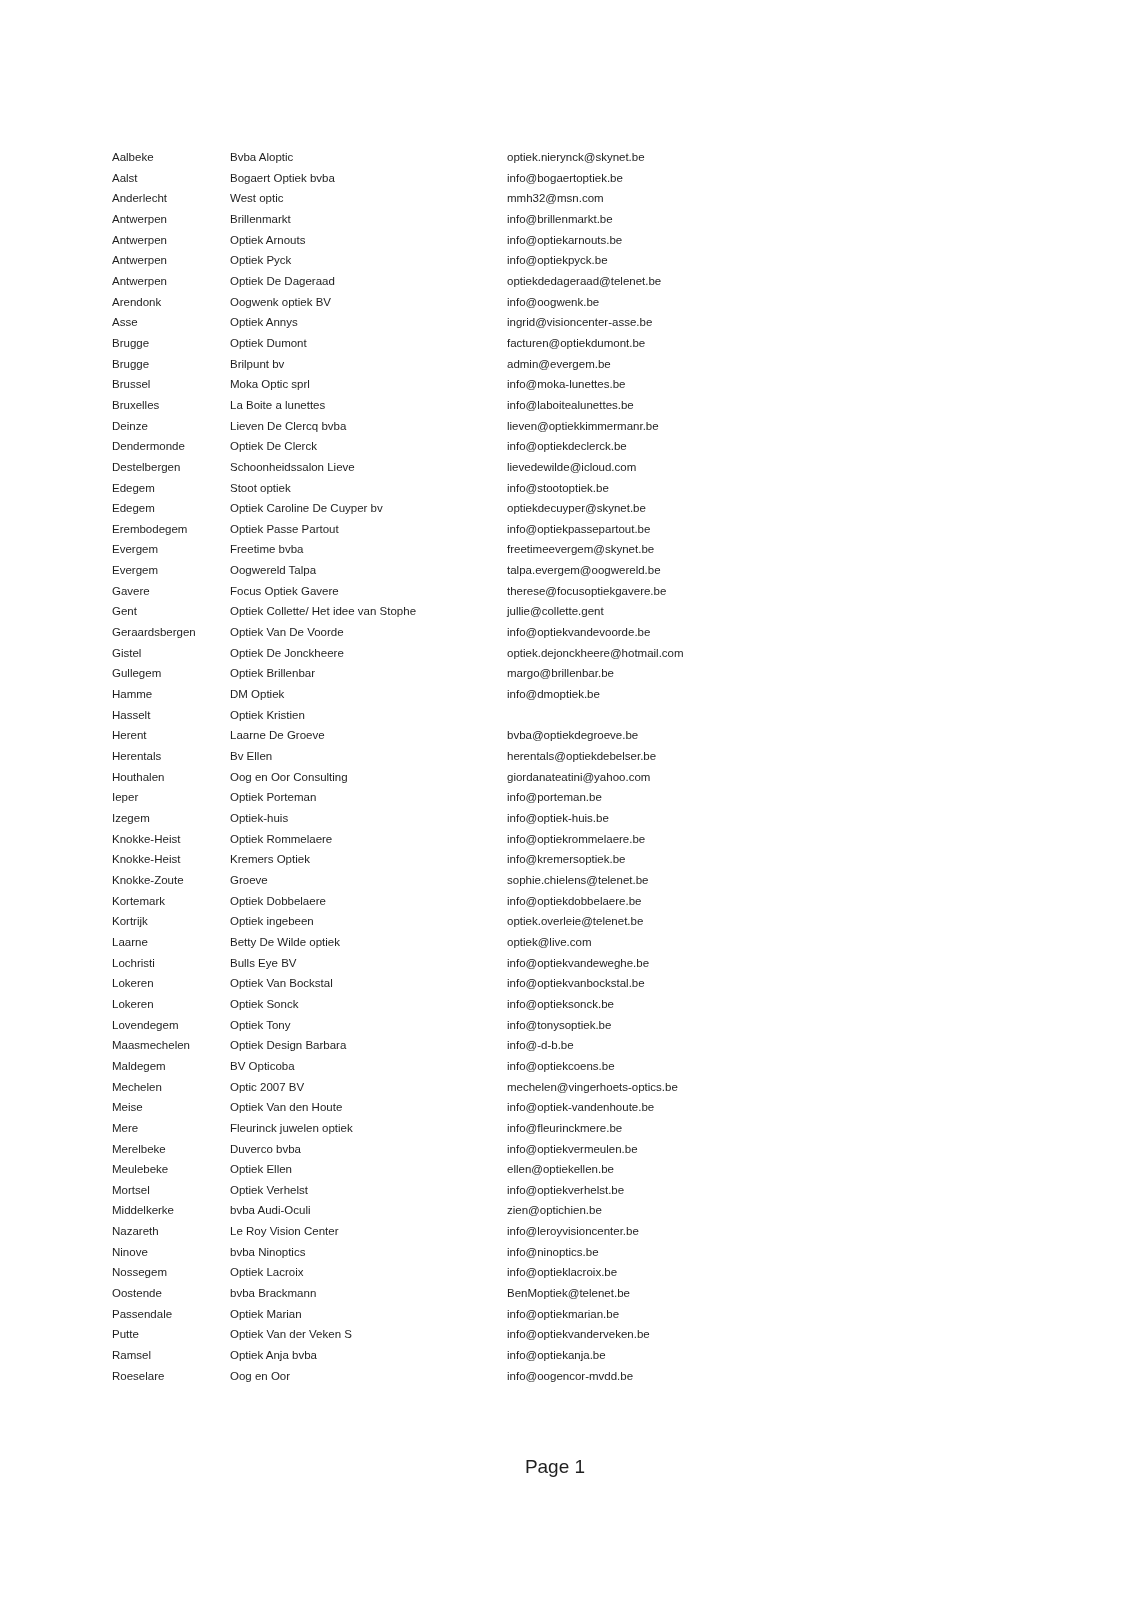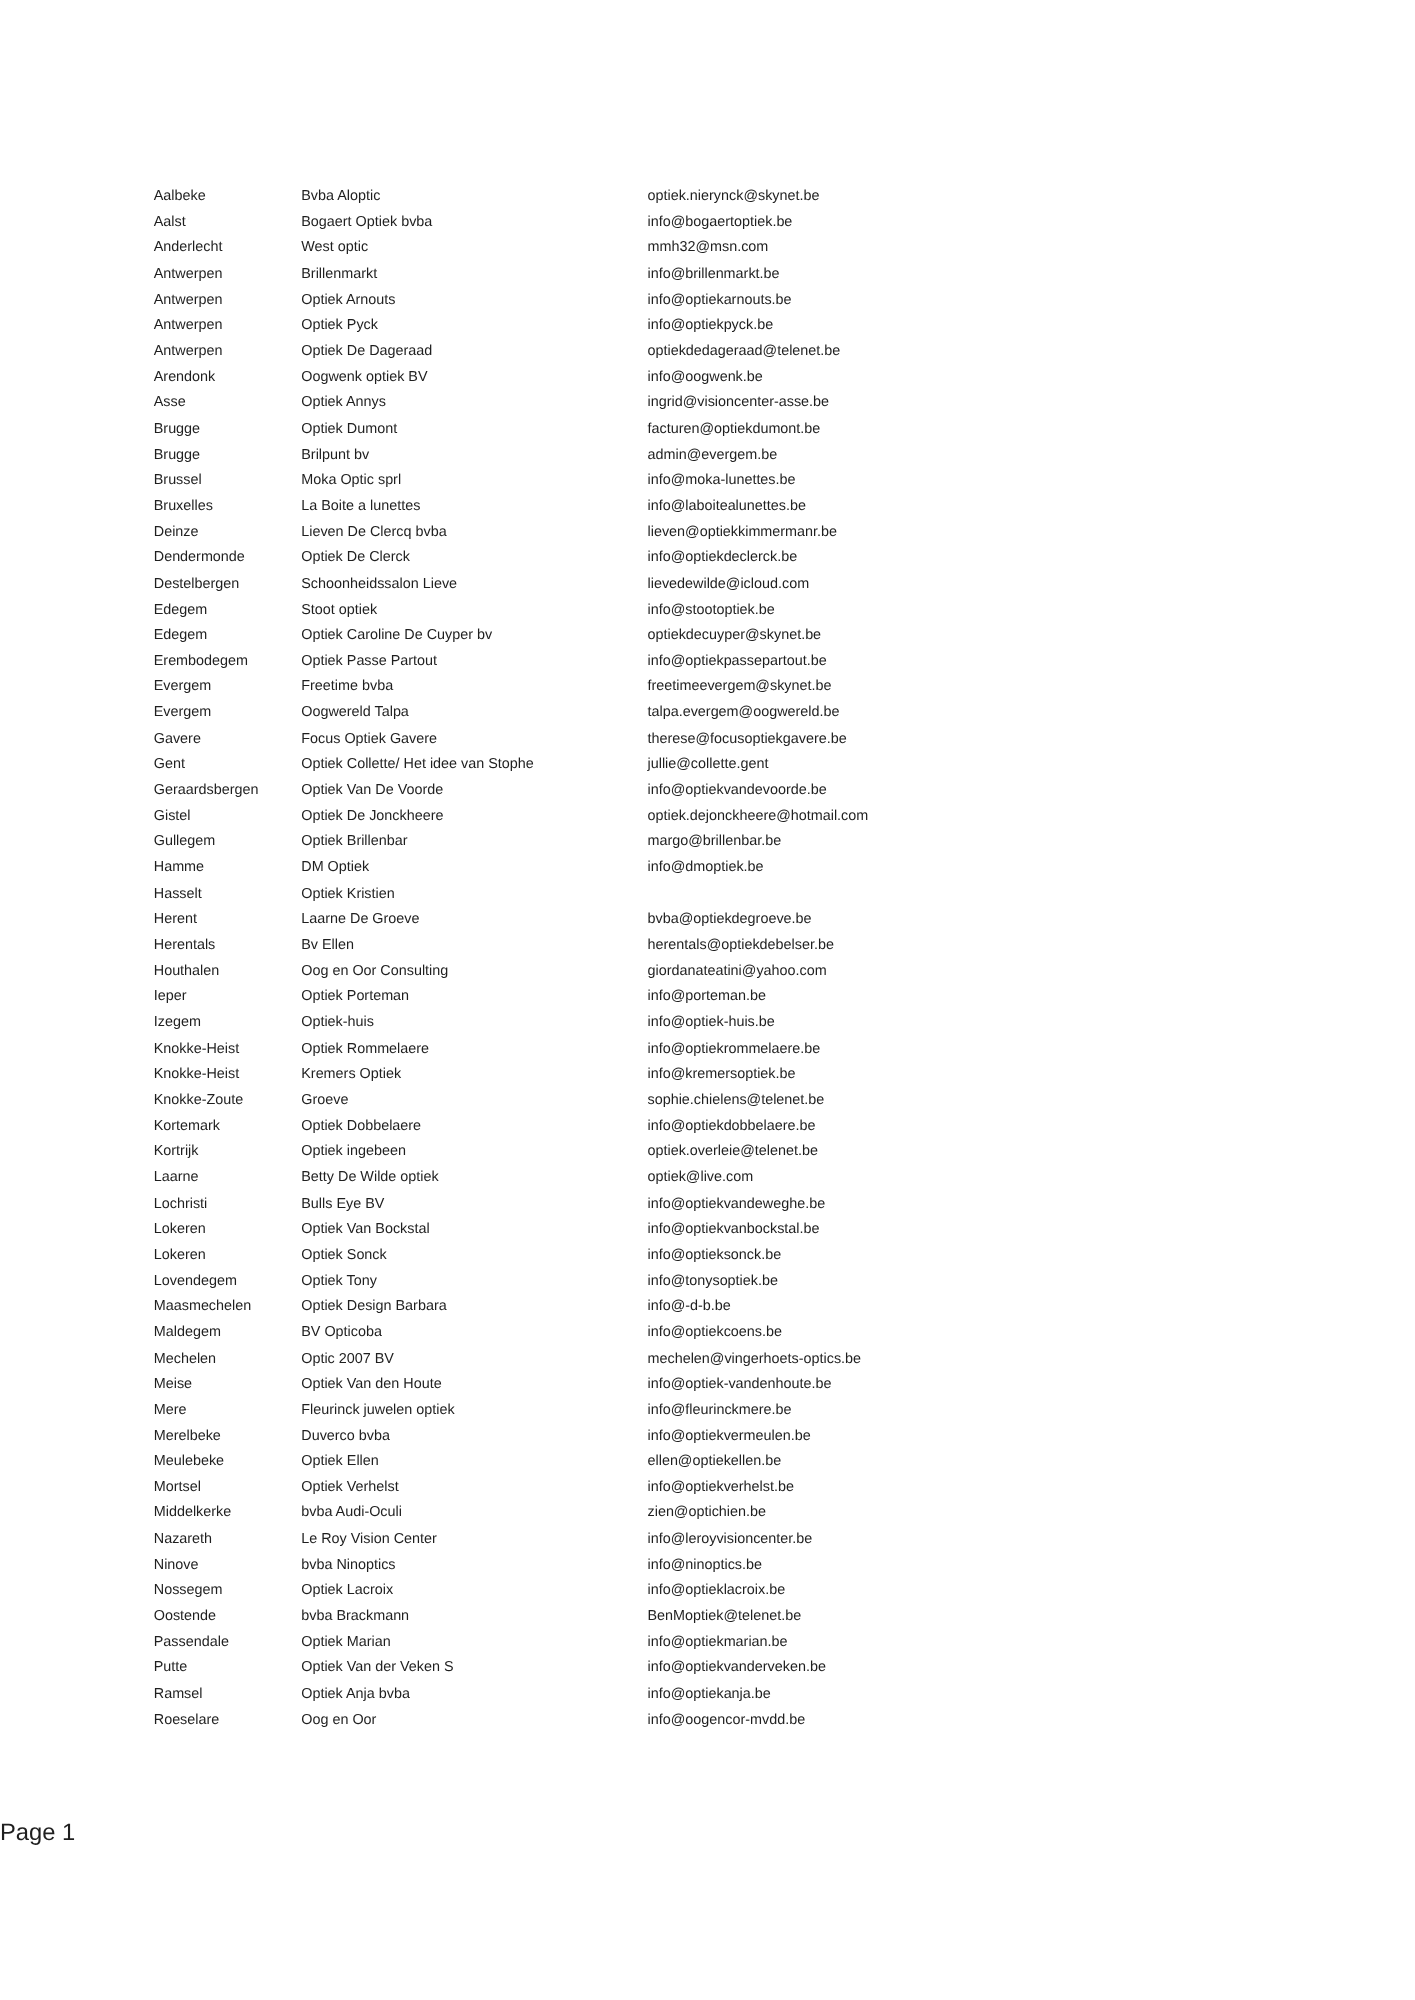--- a/index.html
+++ b/index.html
@@ -12,21 +12,21 @@
     width: 1132px;
     height: 1600px;
     background: #ffffff;
     font-family: "Liberation Sans", sans-serif;
     color: #1f1f1f;
     overflow: hidden;
   }
   .list {
     position: absolute;
     top: 147px;
-    left: 123px;
+    left: 112px;
     right: 0;
   }
   .row {
     display: flex;
     height: 20.66px;
     align-items: center;
     font-size: 11.5px;
     line-height: 20.66px;
     white-space: nowrap;
   }
@@ -39,21 +39,21 @@
     flex: 0 0 277px;
   }
   .cell-email {
     flex: 1 1 auto;
   }
   .footer {
     position: absolute;
     top: 1456px;
     left: 0;
     width: 1110px;
-    text-align: left;
+    text-align: center;
     font-size: 19px;
     color: #1f1f1f;
   }
 </style>
 </head>
 <body>
 
 <div class="page">
   <div class="list" id="contact-list">
       <div class="row">

